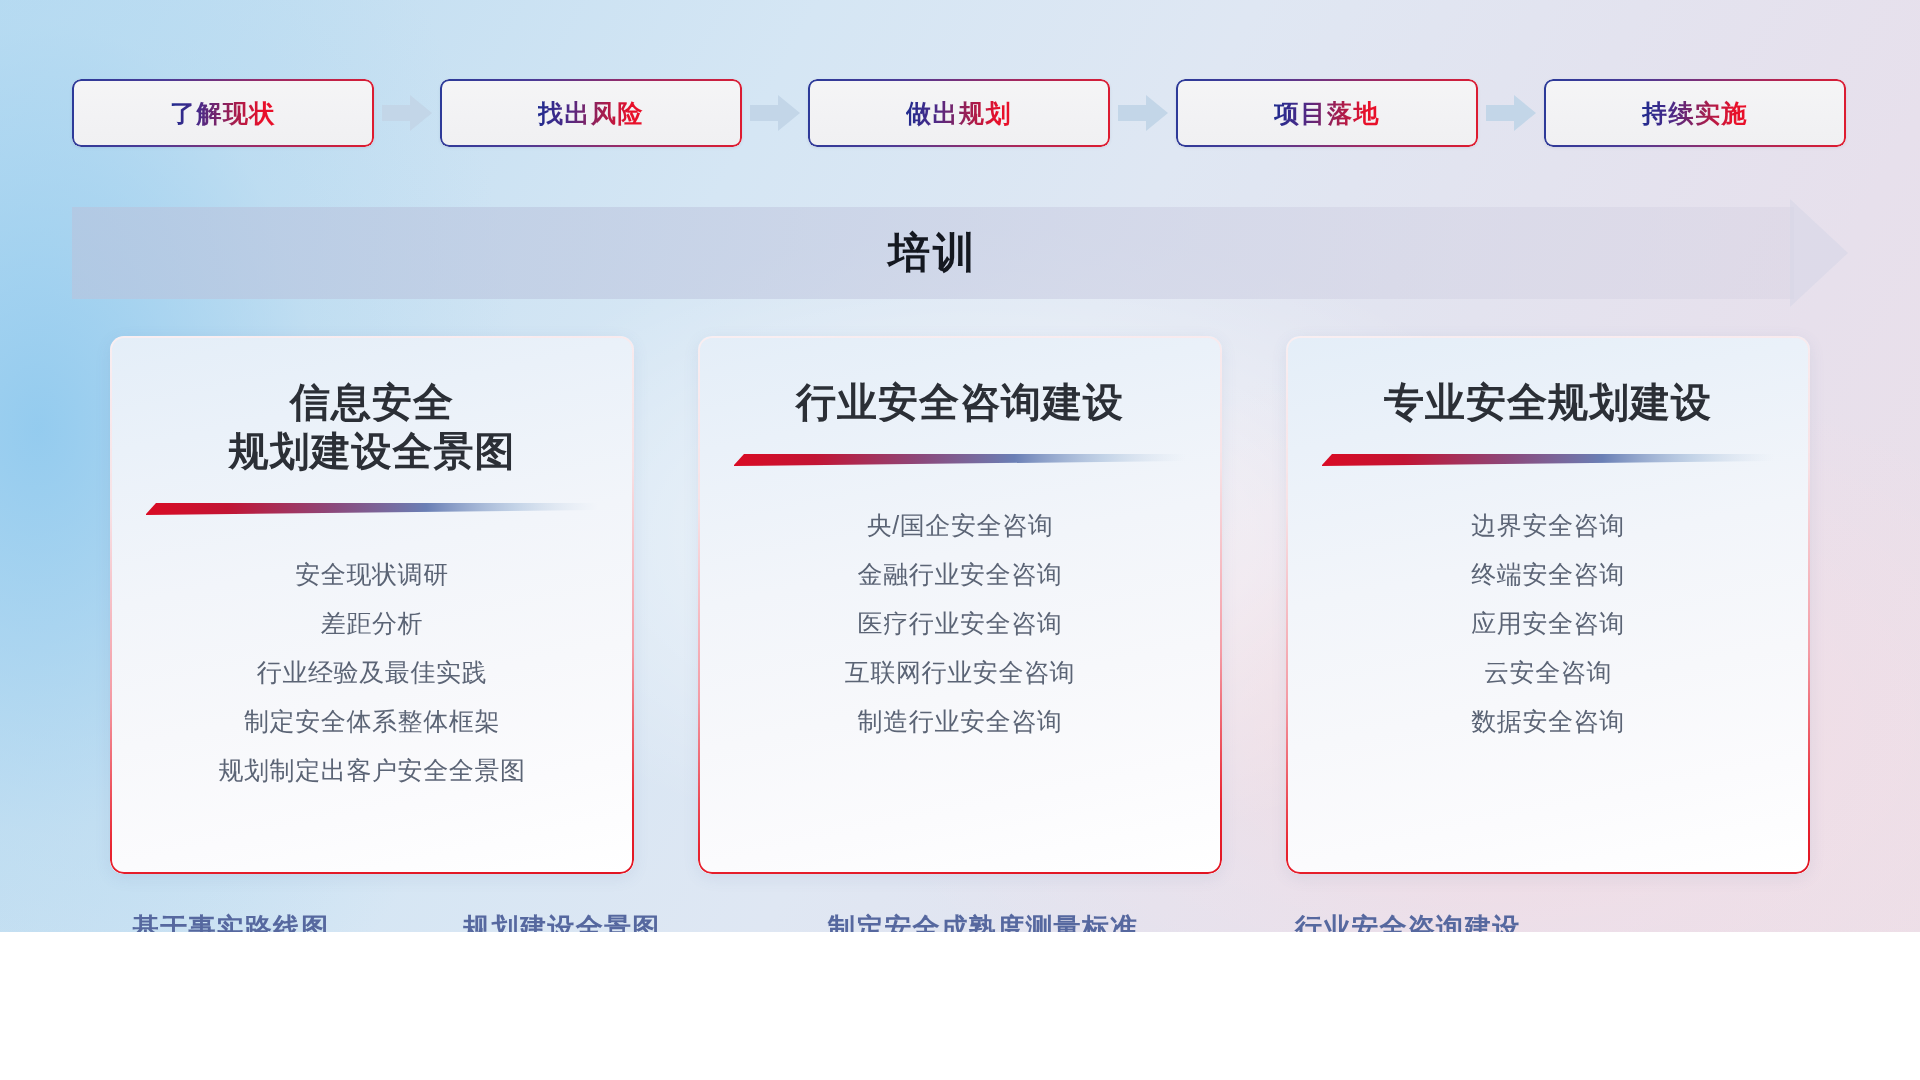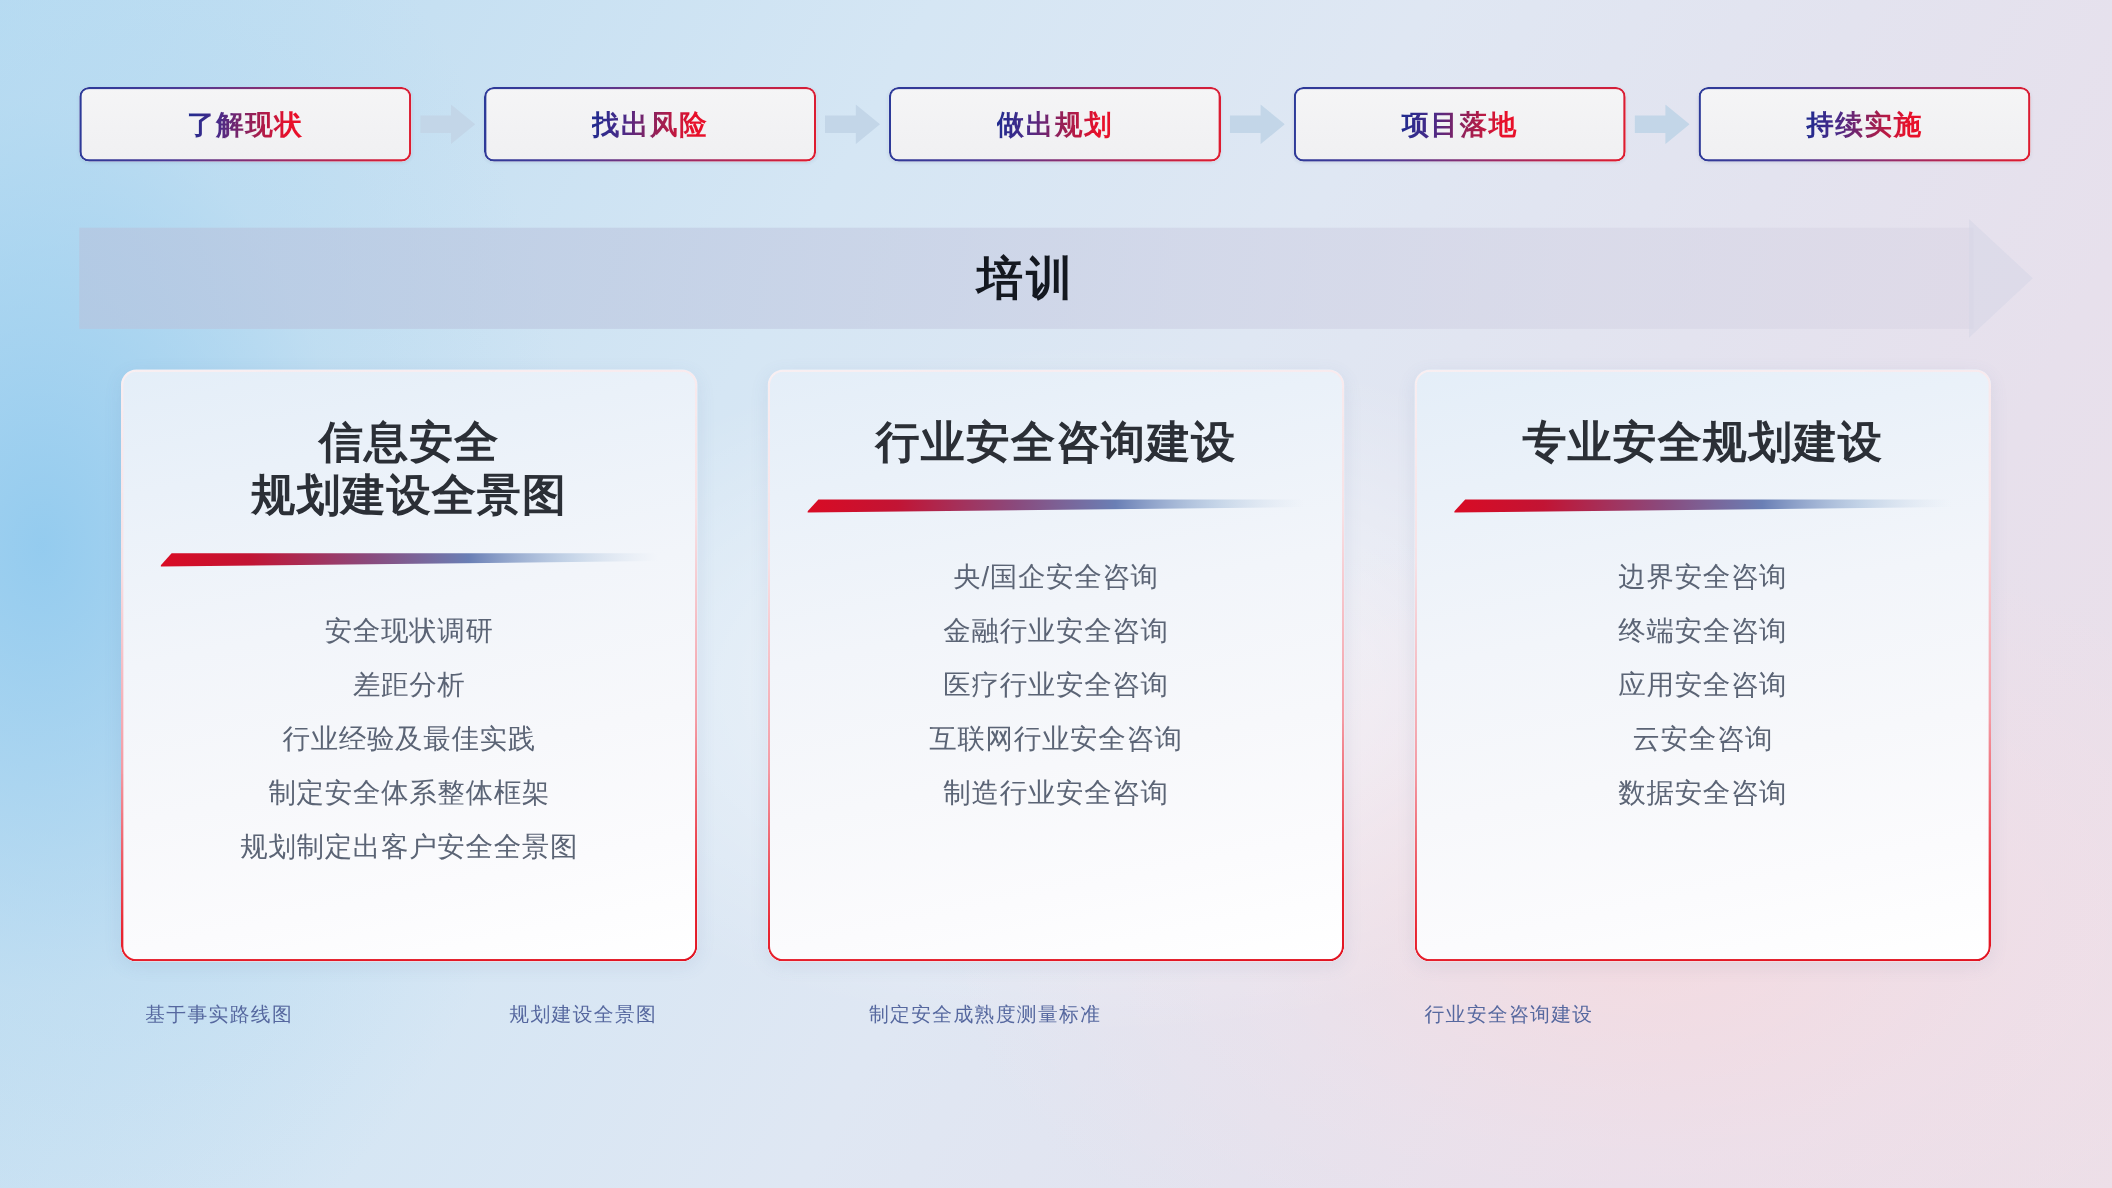--- a/index.html
+++ b/index.html
@@ -7,21 +7,21 @@
     padding: 0;
     width: 1920px;
     height: 1080px;
     overflow: hidden;
     font-family: "Liberation Sans", "DejaVu Sans", sans-serif;
   }
 
   #stage {
     position: relative;
     width: 1920px;
-    height: 1080px;
+    height: 932px;
     background:
       radial-gradient(ellipse 900px 520px at 78% 78%, rgba(255,214,214,0.55) 0%, rgba(255,220,225,0.22) 40%, rgba(255,255,255,0) 72%),
       radial-gradient(ellipse 760px 420px at 52% 58%, rgba(255,255,255,0.78) 0%, rgba(255,255,255,0.28) 45%, rgba(255,255,255,0) 75%),
       radial-gradient(ellipse 620px 900px at 2% 46%, rgba(140,200,238,0.85) 0%, rgba(175,215,240,0.35) 45%, rgba(255,255,255,0) 78%),
       linear-gradient(118deg, #b9dcf2 0%, #c6e0f2 16%, #d5e6f4 34%, #dfe7f3 52%, #e3e3ef 68%, #e7e0ec 82%, #ecdfe8 100%);
     overflow: hidden;
   }
 
   
   #flow-row {
@@ -196,22 +196,22 @@
   
   #captions {
     position: absolute;
     left: 0;
     top: 910px;
     width: 1920px;
     height: 56px;
   }
   .caption {
     position: absolute;
-    font-size: 18px;
-    font-weight: 400;
+    font-size: 27px;
+    font-weight: 700;
     color: #56689f;
     letter-spacing: 1.2px;
     white-space: nowrap;
   }
 </style>
 </head>
 <body>
 
 <div id="stage">
 
@@ -342,17 +342,17 @@
         <li>应用安全咨询</li>
         <li>云安全咨询</li>
         <li>数据安全咨询</li>
       </ul>
     </div>
   </div>
 
   <div id="captions">
     <div class="caption" style="left:132px;">基于事实路线图</div>
     <div class="caption" style="left:463px;">规划建设全景图</div>
-    <div class="caption" style="left:790px;text-align:right;">制定安全成熟度测量标准</div>
+    <div class="caption" style="left:828px;text-align:right;">制定安全成熟度测量标准</div>
     <div class="caption" style="left:1295px;">行业安全咨询建设</div>
   </div>
 
 </div>
 
 </body></html>

